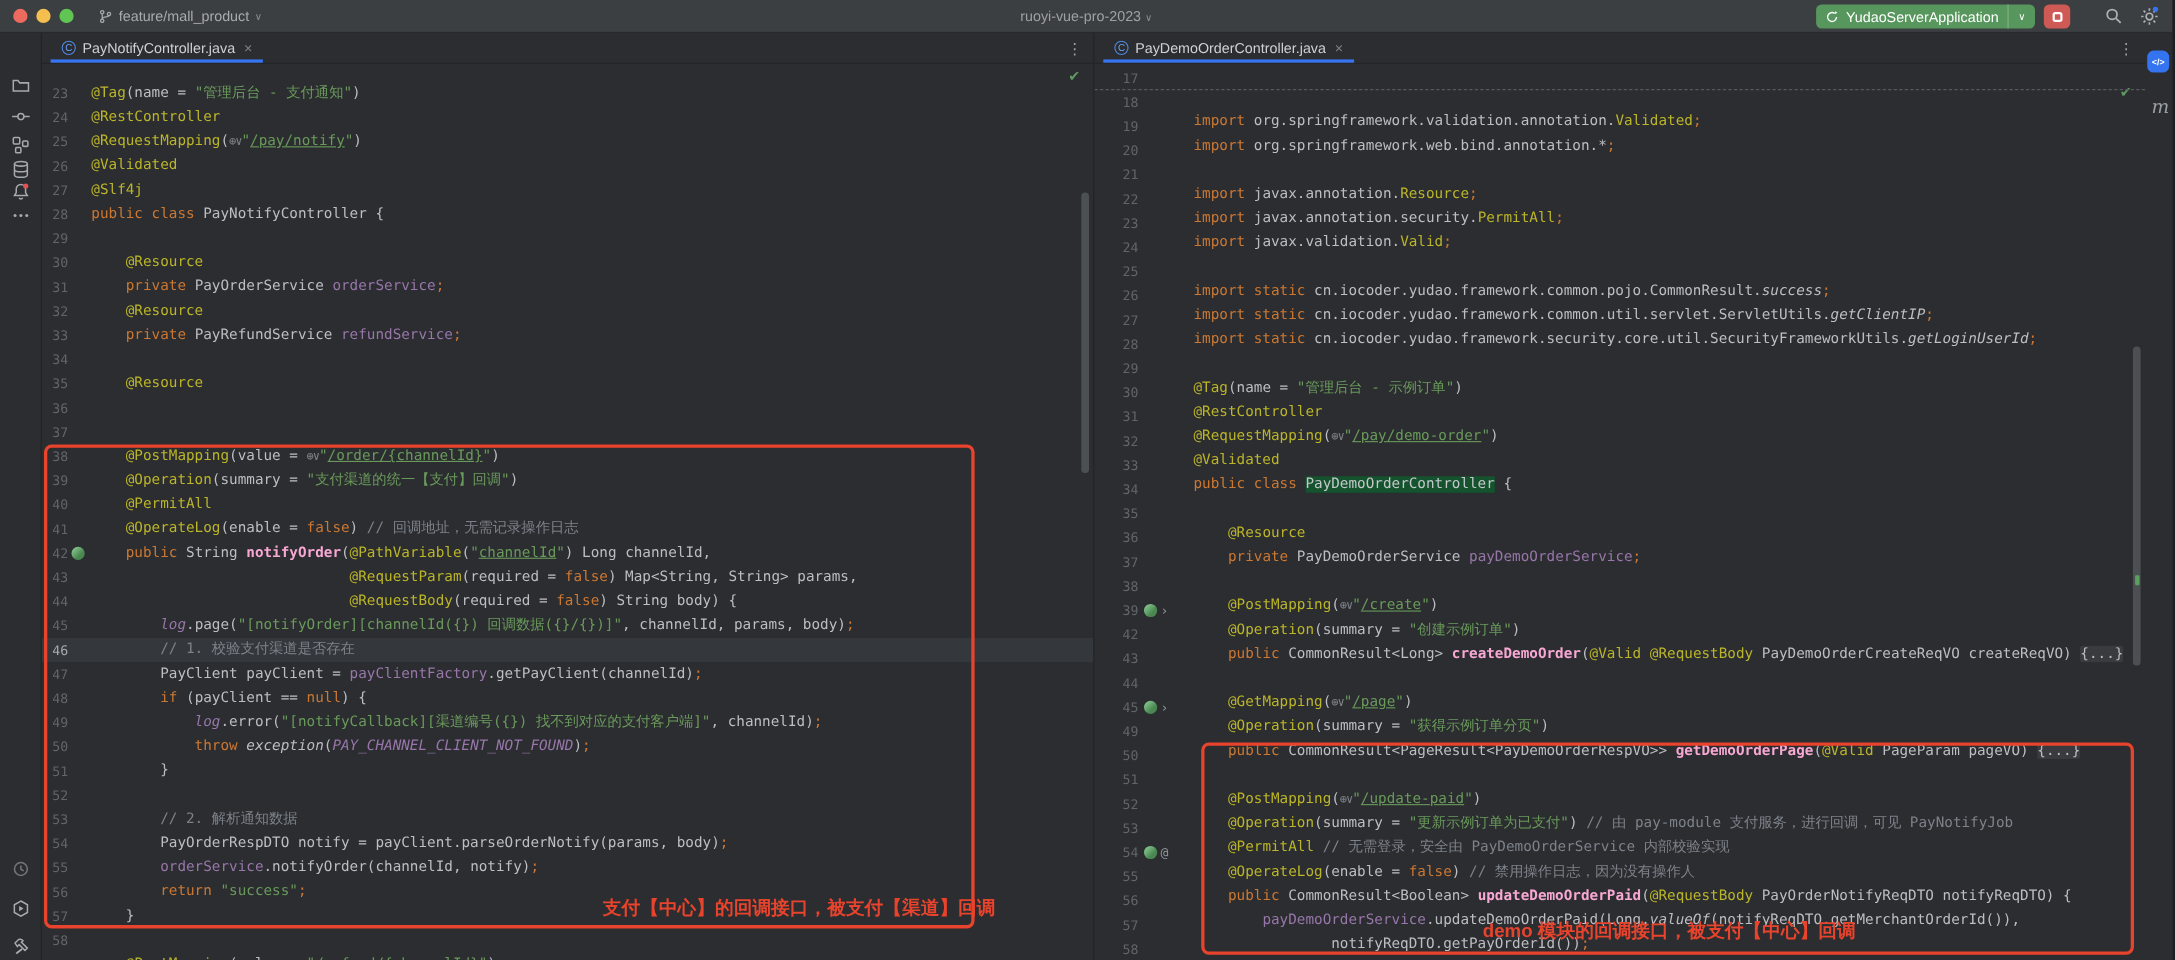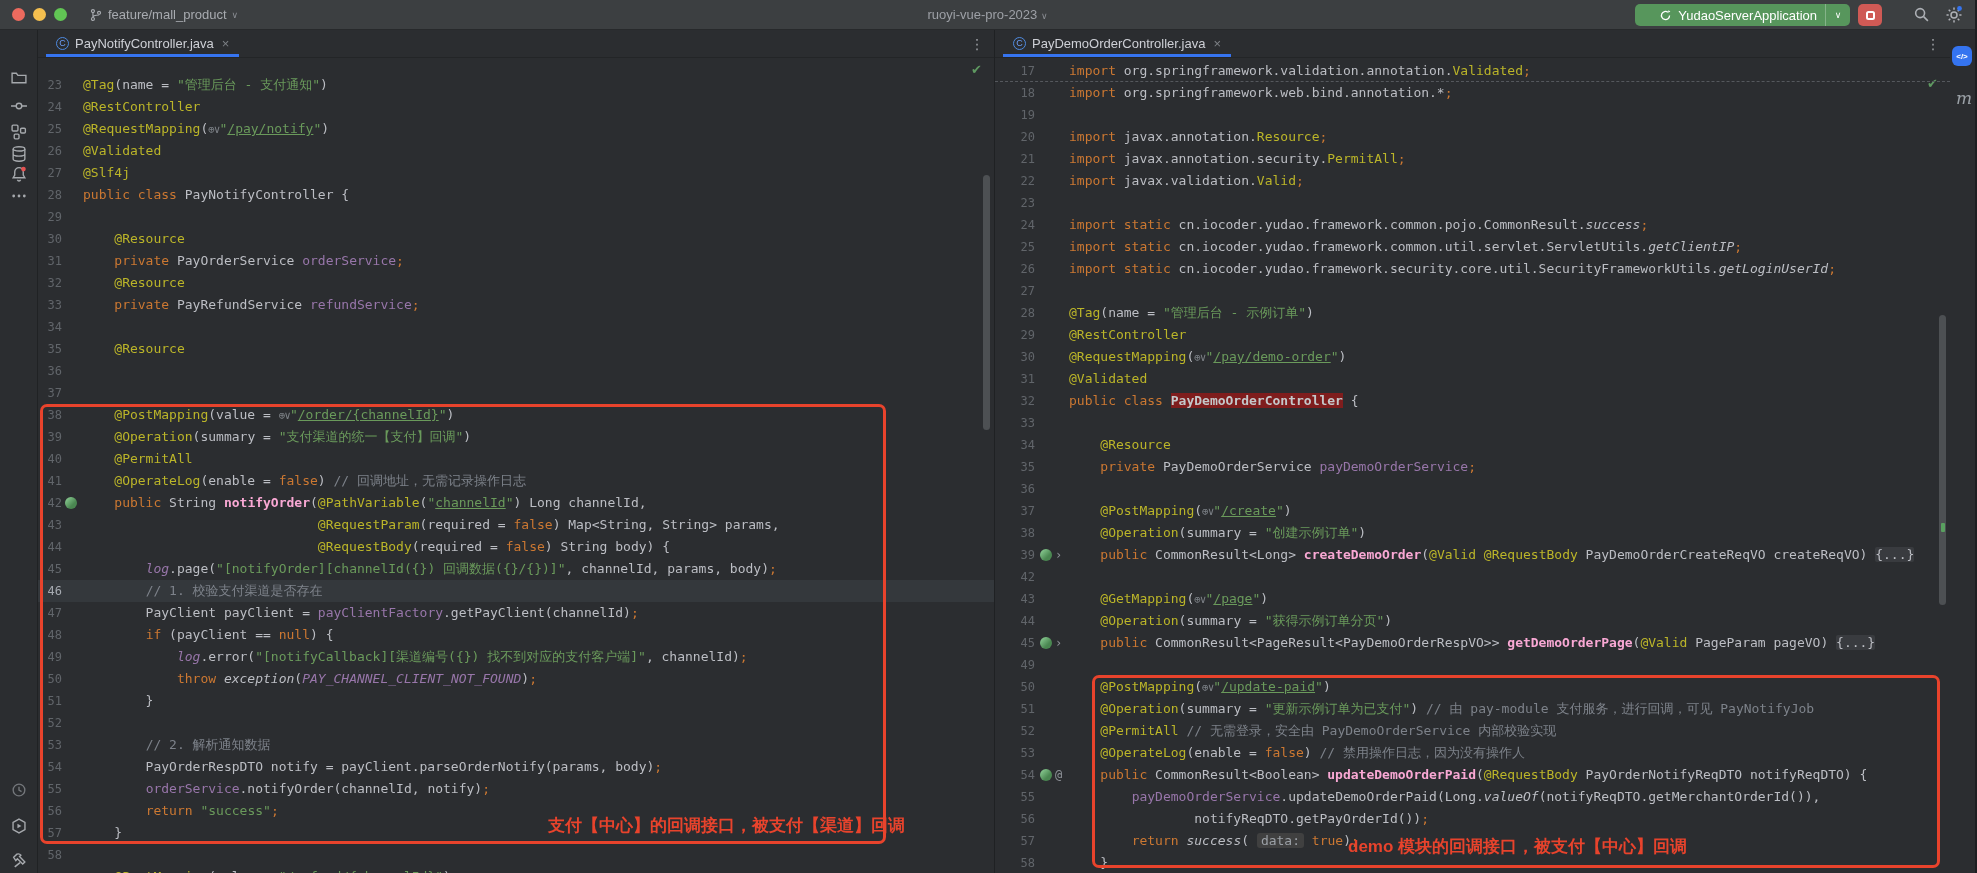--- a/index.html
+++ b/index.html
@@ -14,21 +14,21 @@
   .traffic { display:flex; gap:8px; margin-left:12px; }
   .tl { width:13px; height:13px; border-radius:50%; }
   .tl.r{background:#ec6a5e}.tl.y{background:#f4bf4f}.tl.g{background:#61c554}
   .branch { display:flex; align-items:center; gap:5px; margin-left:22px;
             color:#a8abb0; font-size:13px; cursor:default; }
   .proj { position:absolute; left:0; right:0; text-align:center; color:#9da0a6;
           font-size:13px; pointer-events:none; }
   .chev { font-size:9px; color:#8b8e94; }
   .runwidget { position:absolute; right:125px; top:4px; height:22px;
                background:#57965c; border-radius:5px; display:flex; align-items:center;
-               color:#fff; font-size:13px; padding-left:24px; }
+               color:#fff; font-size:13px; padding-left:8px; }
   .runwidget .lbl { margin:0 8px 0 6px; }
   .runwidget .sep { width:1px; height:22px; background:rgba(255,255,255,.28); }
   .runwidget .dd { width:24px; text-align:center; font-size:9px; }
   .stopbtn { position:absolute; right:93px; top:4px; width:24px; height:22px;
              background:#cf5a55; border-radius:5px; display:flex; align-items:center; justify-content:center; }
   .stopbtn i { display:block; width:9px; height:9px; border:2px solid #fff; border-radius:2.5px; }
   .tb-ico { position:absolute; top:6px; }
 
   
   .astrip { position:absolute; left:0; top:30px; width:38px; height:843px;
@@ -60,35 +60,35 @@
          font-family:"DejaVu Sans Mono",monospace; font-size:13px; white-space:pre; }
   .row.caret { background:#34383c; }
   .row.dashed::after { content:''; position:absolute; left:0; right:0; bottom:0;
                        border-top:1px dashed #55585d; }
   .ln { position:absolute; top:0; text-align:right; color:#61656a; font-size:12px; }
   .pl .ln { left:0; width:24px; }
   .pr .ln { left:0; width:40px; }
   .row.caret .ln { color:#a6aab1; }
   .code { position:absolute; top:0; }
   .pl .code { left:45px; }
-  .pr .code { left:74px; }
+  .pr .code { left:90px;margin-top:40px; }
   .gi { position:absolute; top:5px; width:12px; height:12px; border-radius:50%;
         background:linear-gradient(135deg,#83c48b 15%,#4a8751 65%); }
   .gi2 { position:absolute; top:0; color:#8f9399; font-size:12px; }
   .pl .gi-api { left:27px; }
   .pr .gi-api { left:45px; }
   .pr .gi-2nd { left:60px; }
 
   
   .t-d { color:#bcbec4; } .t-k { color:#cc7832; } .t-a { color:#bbb529; }
   .t-s { color:#6a9a5b; } .t-sl { color:#6a9a5b; text-decoration:underline; }
   .t-c { color:#7d828a; } .t-m { color:#f9a8d4; font-weight:bold; }
   .t-f { color:#9876aa; } .t-fi { color:#9876aa; font-style:italic; }
   .t-i { color:#bcbec4; font-style:italic; } .t-ic { color:#9876aa; font-style:italic; }
-  .t-hl { color:#c4c8ca; background:#7f1d1d;font-weight:bold; }
+  .t-hl { color:#c4c8ca; background:#14532d; }
   .inlay { color:#7c8086; font-size:11px; letter-spacing:-1px; }
   .hint { background:#404040; color:#9ba0a6; border-radius:3px; padding:0 4px; font-size:13px; }
   .fold { background:#393b3f; border-radius:2px; }
 
   .okmark { position:absolute; color:#5f9961; font-size:13px; }
   .sbar { position:absolute; width:7px; border-radius:4px; background:#4d5053; }
   .vmark { position:absolute; width:4px; height:9px; background:#59a05f; border-radius:1px; }
 
   
   .redbox { position:absolute; border:3px solid #e8432c; border-radius:7px;

